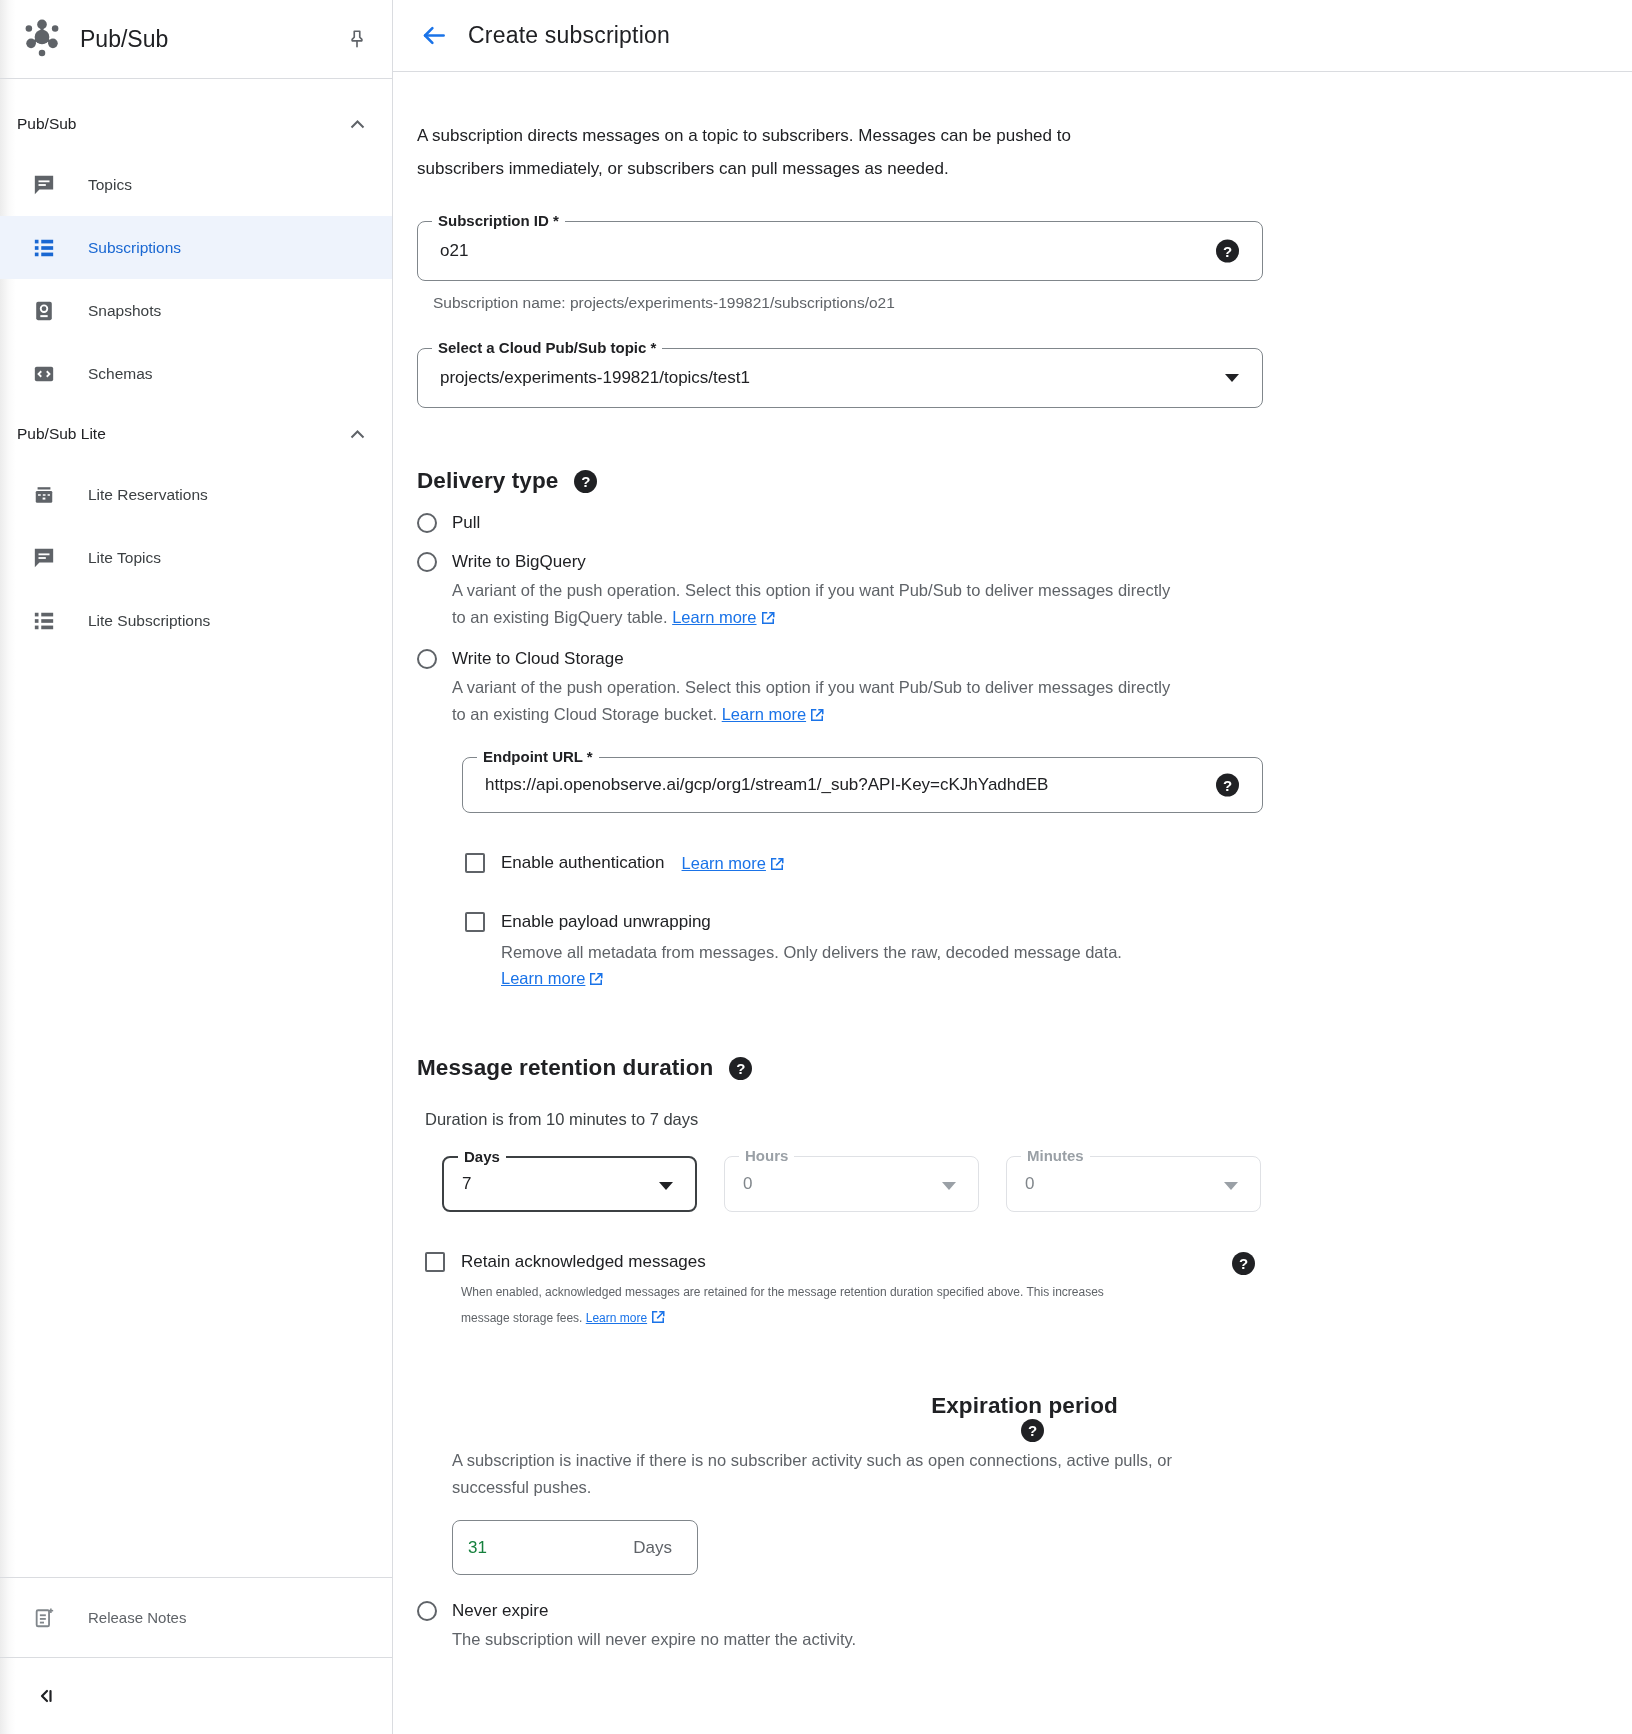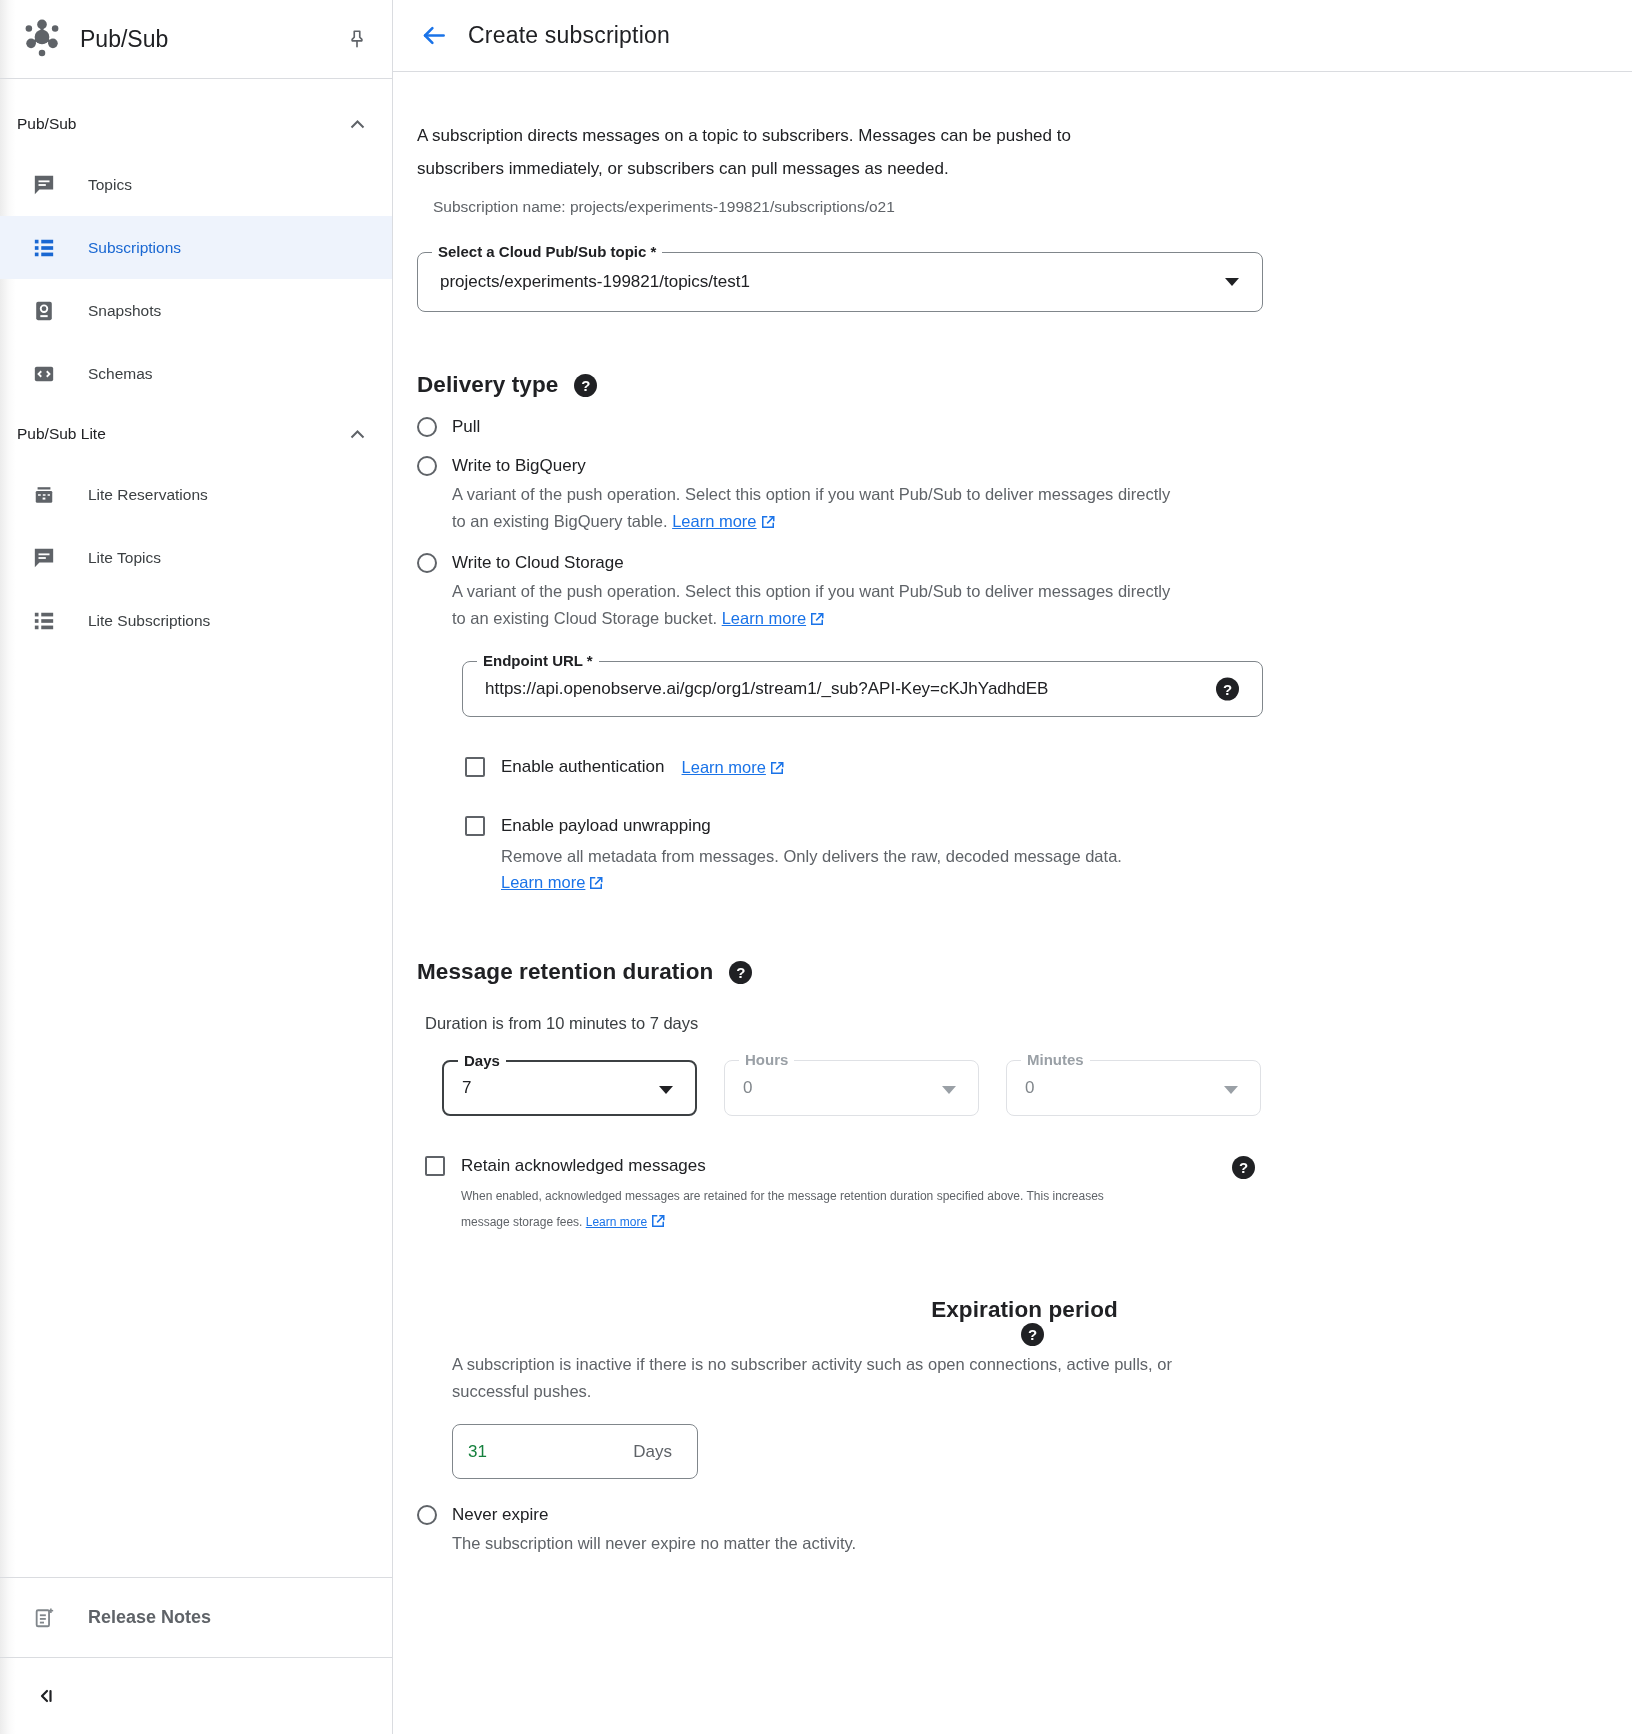--- a/index.html
+++ b/index.html
@@ -11,21 +11,21 @@
              background:linear-gradient(to right,#ececec 0px,#fafafa 9px,#ffffff 16px); }
   .sb-header { height:79px; display:flex; align-items:center; padding:0 24px 0 21px; border-bottom:1px solid #dadce0; }
   .sb-title { font-size:23px; color:#202124; margin-left:17px; flex:1; }
   .icon-btn { background:none; border:none; cursor:pointer; display:flex; align-items:center; }
   .sb-nav { flex:1; padding-top:16px; }
   .sb-section { display:flex; align-items:center; height:58px; padding:0 27px 0 17px; font-size:15.5px; color:#202124; cursor:pointer; }
   .sb-section .sec-label { flex:1; }
   .sb-item { display:flex; align-items:center; height:63px; padding-left:33px; font-size:15.5px; color:#3c4043; cursor:pointer; }
   .sb-item .icn { width:22px; height:22px; margin-right:33px; display:flex; align-items:center; justify-content:center; }
   .sb-item.selected { background:#eef3fc; color:#1967d2; }
-  .sb-footer-row { border-top:1px solid #dadce0; height:80px; display:flex; align-items:center; padding-left:33px; color:#5f6368; font-size:18px; cursor:pointer;font-weight:bold; }
+  .sb-footer-row { border-top:1px solid #dadce0; height:80px; display:flex; align-items:center; padding-left:33px; color:#5f6368; font-size:15px; cursor:pointer; }
   .sb-footer-row .icn { width:22px; height:22px; margin-right:33px; display:flex; }
   .sb-collapse { border-top:1px solid #dadce0; height:77px; display:flex; align-items:center; padding-left:34px; }
 
   
   main { flex:1; display:flex; flex-direction:column; background:#fff; }
   .main-header { height:72px; border-bottom:1px solid #dadce0; display:flex; align-items:center; padding-left:27px; }
   .page-title { font-size:23px; font-weight:400; color:#202124; margin-left:21px; letter-spacing:.2px; }
   .content { padding:47px 0 0 24px; }
 
   .intro { font-size:17px; line-height:33px; max-width:740px; color:#202124; }
@@ -261,20 +261,27 @@
           <polyline points="11,5.5 4.5,12 11,18.5"></polyline>
       </svg>
     </button>
     <h1 class="page-title">Create subscription</h1>
   </div>
 
   <div class="content">
 
     <p class="intro">A subscription directs messages on a topic to subscribers. Messages can be pushed to subscribers immediately, or subscribers can pull messages as needed.</p>
 
+    <div class="text-field mt-field">
+      <span class="flabel">Subscription ID *</span>
+      <span class="fvalue">o21</span>
+      <span class="tf-right">
+          <span class="help"></span>
+        </span>
+    </div>
     <div class="hint">Subscription name: projects/experiments-199821/subscriptions/o21</div>
 
     <div class="text-field mt-field">
       <span class="flabel">Select a Cloud Pub/Sub topic *</span>
       <span class="fvalue">projects/experiments-199821/topics/test1</span>
       <span class="tf-right">
           <span class="caret"></span>
         </span>
     </div>
 

